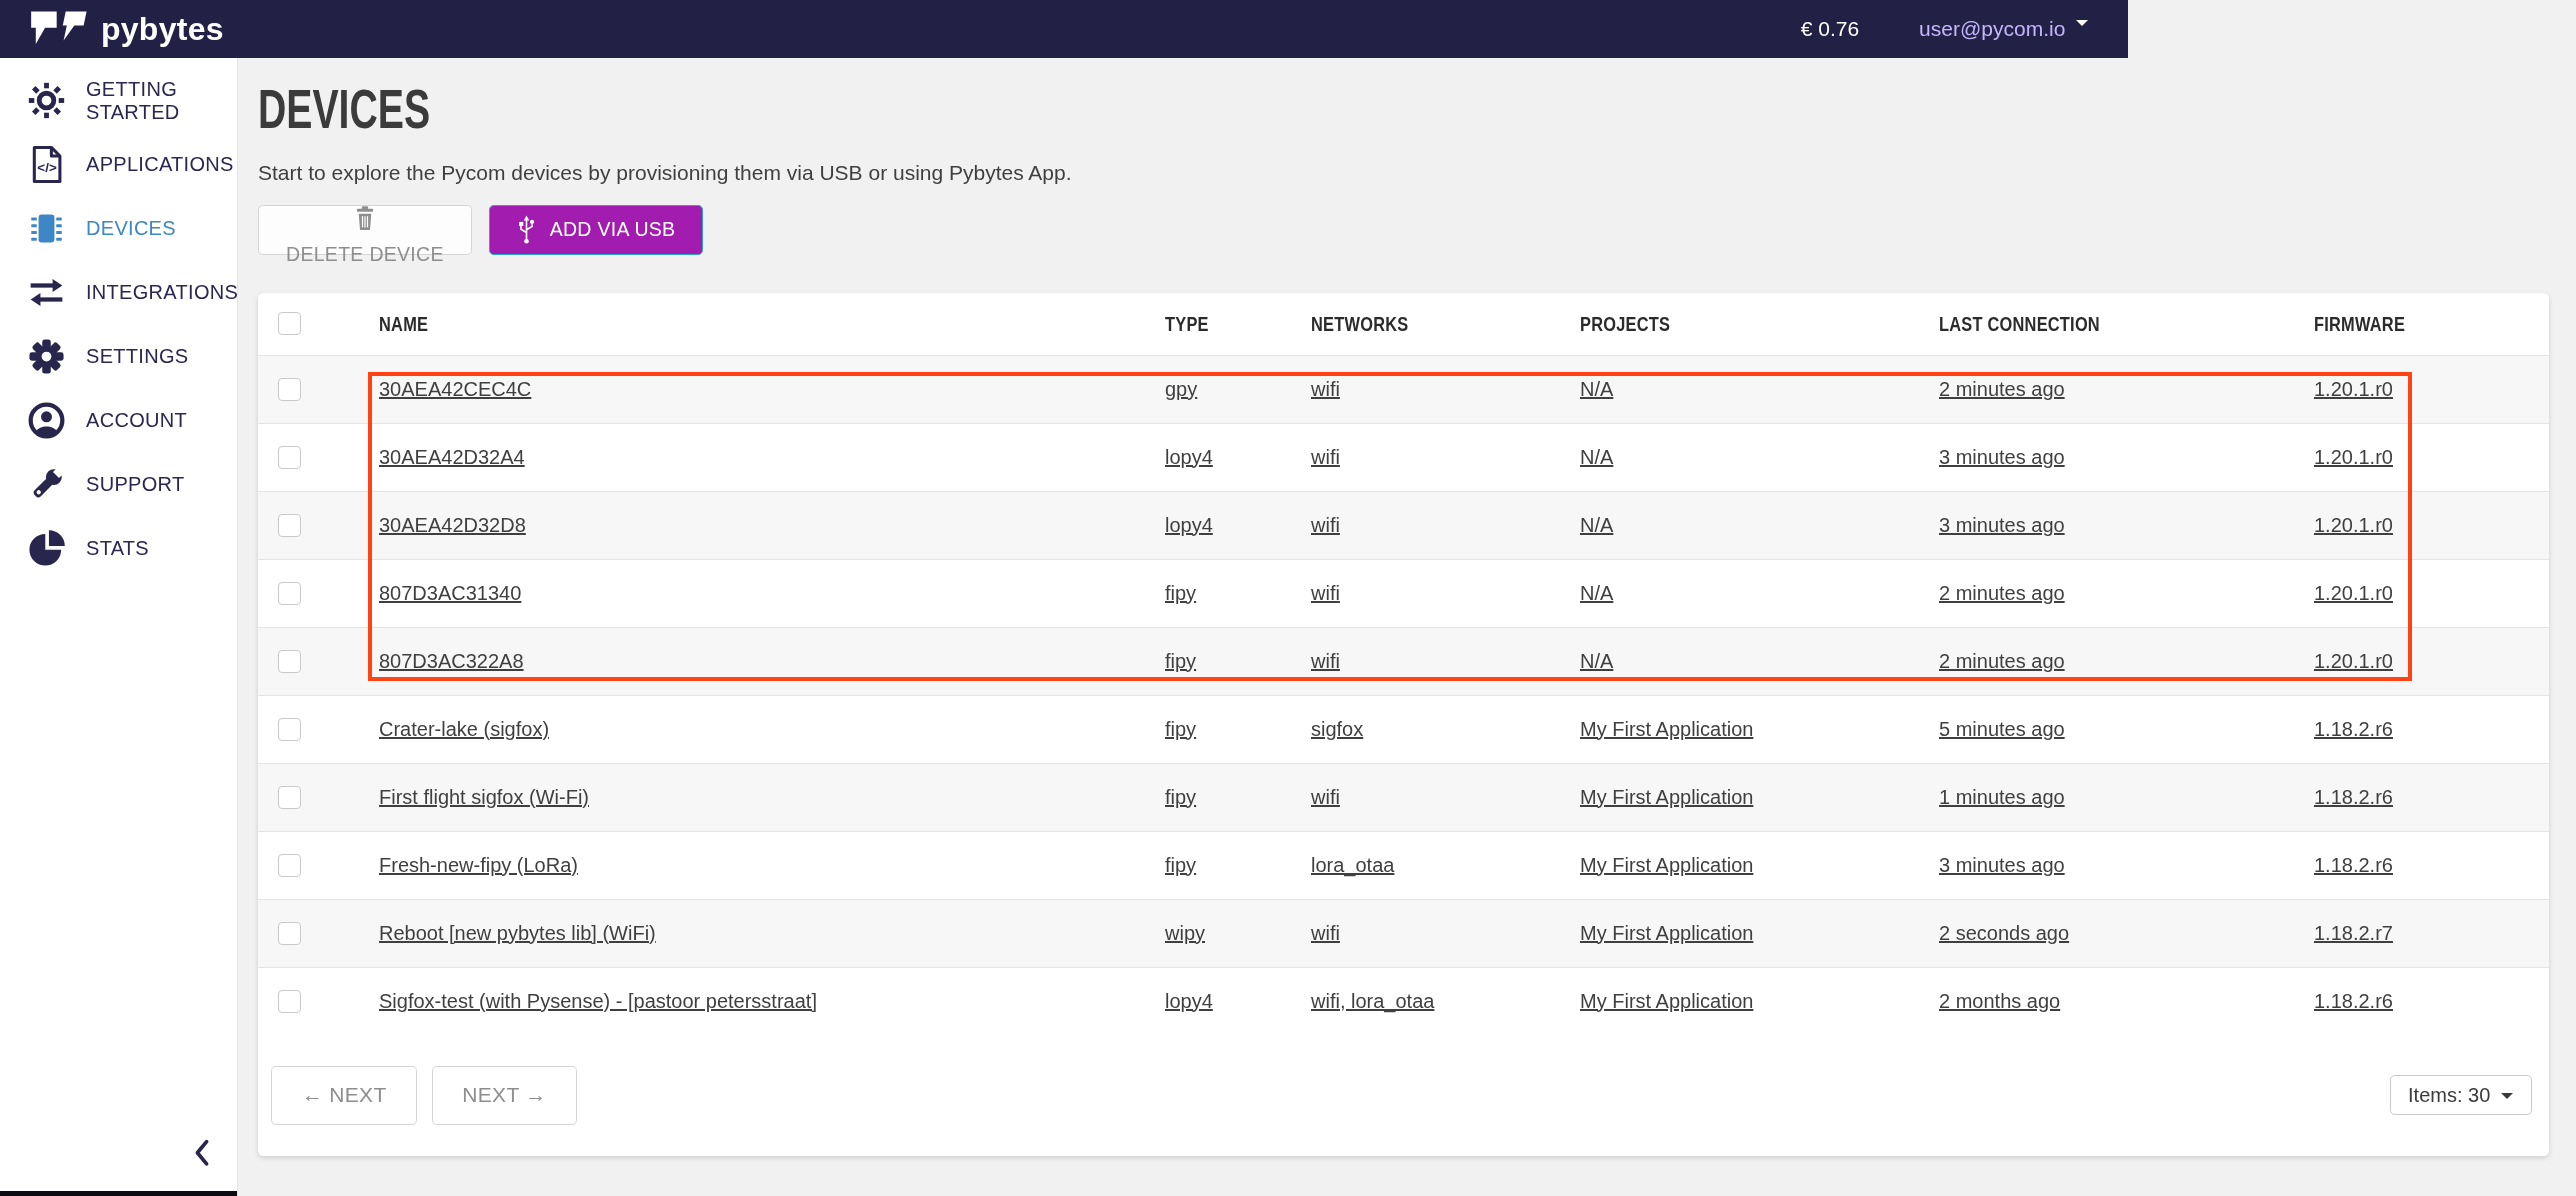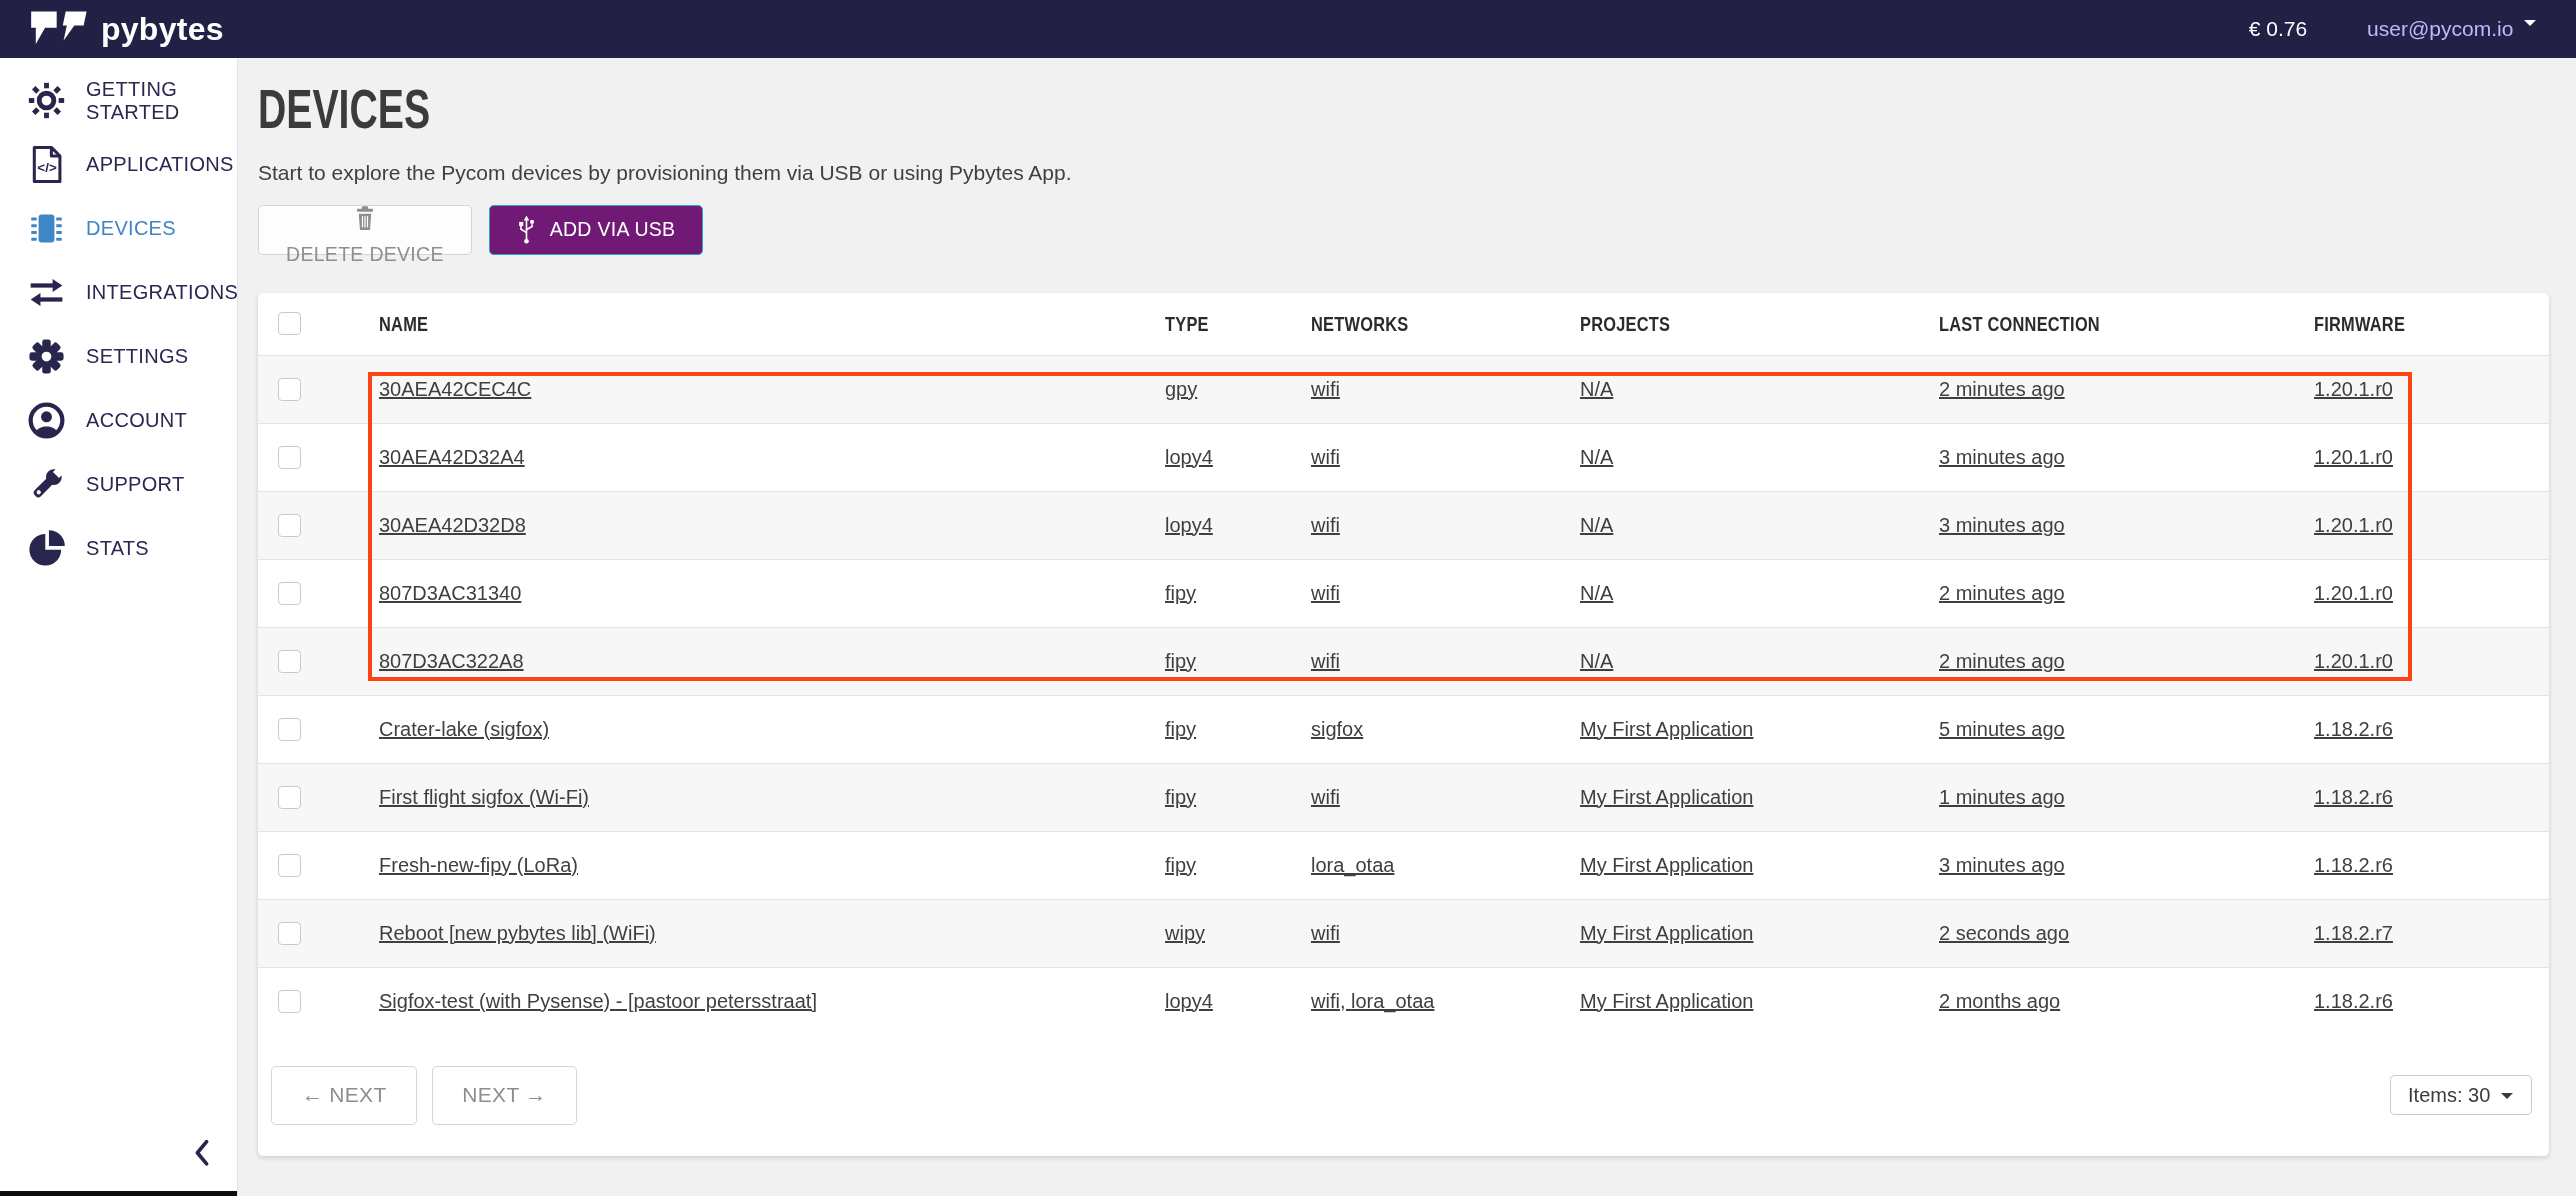--- a/index.html
+++ b/index.html
@@ -6,21 +6,21 @@
   html,body { width:2576px; height:1196px; }
   body {
     font-family:"Liberation Sans", sans-serif;
     background:#f1f1f2;
     position:relative;
     overflow:hidden;
     color:#3f3f3f;
   }
   
   .topbar {
-    position:absolute; left:0; top:0; width:2576px; height:58px;
+    position:absolute; left:0; top:0; width:2128px; height:58px;
     background:#232045; display:flex; align-items:center;
     padding:0 40px 0 29.5px; z-index:20;
   }
   .logo { display:flex; align-items:center; gap:13.4px; }
   .logo-text { color:#ffffff; font-size:32px; font-weight:700; letter-spacing:0.3px; }
   .topbar-right { margin-left:auto; display:flex; align-items:center; gap:60px; }
   .balance { color:#ffffff; font-size:21px; }
   .user-menu { display:flex; align-items:flex-start; gap:10.7px; color:#c4b5fd; font-size:21px; cursor:pointer; }
   .caret-down { width:0; height:0; border-left:6px solid transparent; border-right:6px solid transparent; border-top:6.7px solid #ffffff; margin-top:2.7px; }
   
@@ -47,21 +47,21 @@
     line-height:58px; display:inline-block; transform:scaleX(.70); transform-origin:0 50%;
     letter-spacing:0;
   }
   .page-subtitle { margin-top:23px; font-size:21px; color:#3f3f3f; }
   .actions { margin-top:20px; display:flex; gap:17.5px; }
   .btn {
     height:50px; border-radius:4.7px; display:flex; align-items:center; gap:13.4px;
     font-size:19.5px; letter-spacing:0.3px; cursor:pointer; padding:0 27px;
   }
   .btn-delete { background:#fdfdfd; border:1.3px solid #d4d4d4; color:#8e8e8e;flex-direction:column; }
-  .btn-add { background:#701a75; border:1.3px solid #2ba6c5; color:#ffffff;justify-content:space-between; }
+  .btn-add { background:#a21caf; border:1.3px solid #2ba6c5; color:#ffffff;justify-content:space-between; }
   
   .card {
     margin-top:38px; width:2291px; background:#ffffff; border-radius:5.4px;
     box-shadow:0 2px 5.4px rgba(0,0,0,.14); position:relative;
   }
   .thead, .trow {
     display:grid;
     grid-template-columns:121px 786px 146px 269px 359px 375px 235px;
     align-items:center;
     text-decoration:underline;

